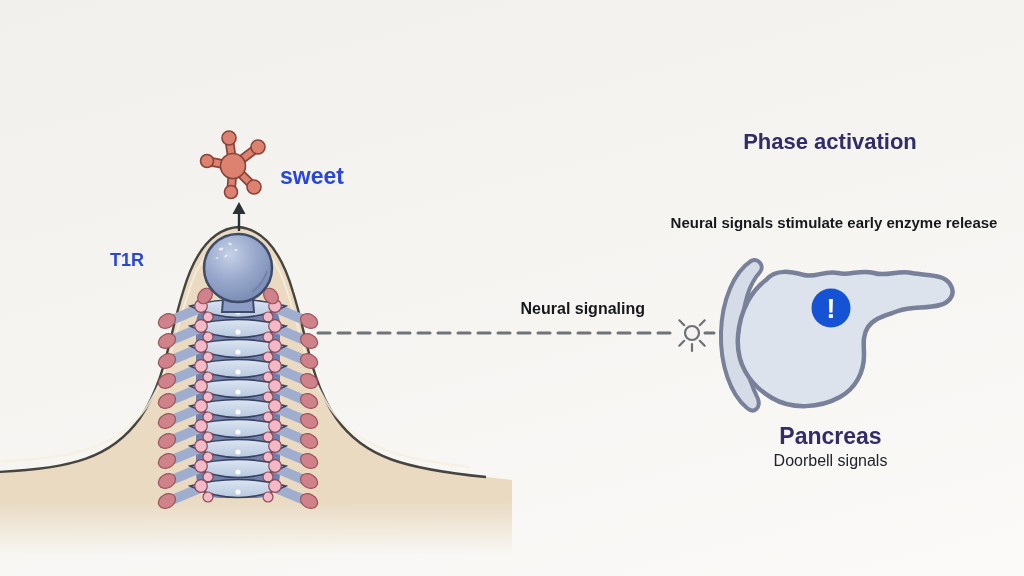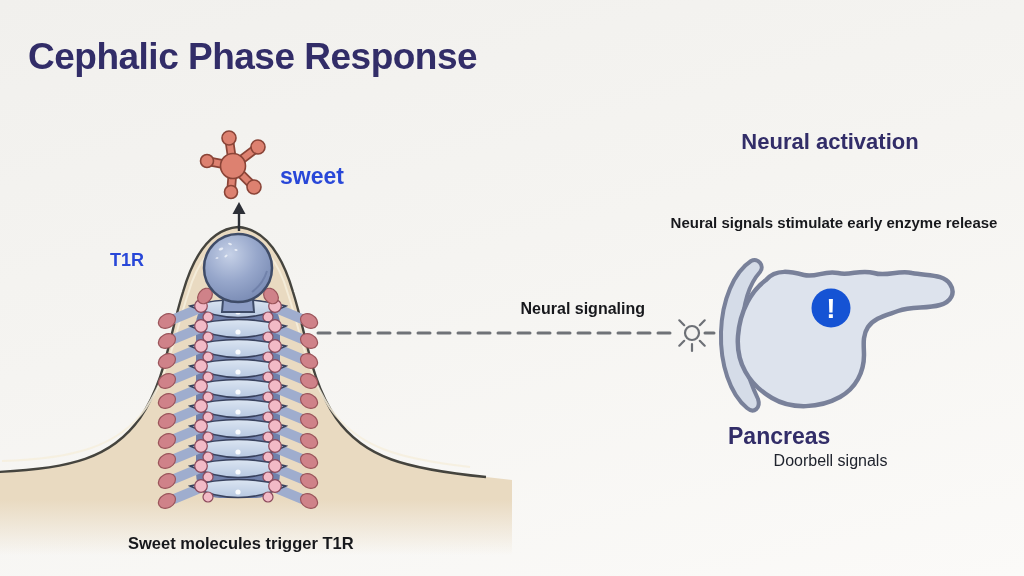--- a/index.html
+++ b/index.html
@@ -9,21 +9,21 @@
     font-family:"Liberation Sans",sans-serif;
   }
   .stage svg{position:absolute;left:0;top:0;}
   .txt{position:absolute;margin:0;line-height:1.15;}
   #title{left:28px;top:36px;font-size:37px;font-weight:800;color:#322d68;letter-spacing:-0.5px;}
   #t1r-label{left:110px;top:250px;font-size:18px;font-weight:800;color:#2847d8;}
   #sweet-label{left:280px;top:163px;font-size:23px;font-weight:800;color:#2847d8;}
   #neural-signaling{left:450px;top:300px;width:195px;text-align:right;font-size:16px;font-weight:700;color:#17181c;}
   #neural-activation{left:680px;top:129px;width:300px;text-align:center;font-size:22px;font-weight:800;color:#322d68;}
   #enzyme-note{left:634px;top:214px;width:400px;text-align:center;font-size:15px;font-weight:700;color:#17181c;}
-  #pancreas-label{left:728px;top:423px;width:205px;text-align:left;font-size:23px;font-weight:800;color:#322d68;}
+  #pancreas-label{left:728px;top:423px;width:205px;text-align:center;font-size:23px;font-weight:800;color:#322d68;}
   #doorbell-label{left:728px;top:452px;width:205px;text-align:center;font-size:16px;font-weight:400;color:#20242e;}
   #caption{left:128px;top:534px;font-size:16.5px;font-weight:700;color:#17181c;}
 </style>
 </head>
 <body>
 
 <div class="stage">
 
   <svg width="1024" height="576" viewBox="0 0 1024 576">
     <defs>
@@ -132,23 +132,21 @@
     <g>
       <path d="M 751 261 C 734 272 722 300 721 332 C 720 364 730 394 747 408 C 754 414 761 408 758 399 C 748 378 741 355 742 330 C 743 304 749 284 760 272 C 765 266 758 257 751 261 Z" fill="#d5dce8" stroke="#79819a" stroke-width="4" stroke-linejoin="round"></path>
       <path d="M 766 280 C 776 268 792 272 804 275 C 816 278 824 270 838 273 C 850 276 860 269 874 273 C 886 277 898 270 912 273 C 928 276 944 274 950 284 C 956 293 951 302 940 305 C 926 309 912 306 898 311 C 884 316 874 318 868 327 C 862 336 864 346 864 355 C 864 372 856 388 840 397 C 820 408 792 410 772 398 C 748 384 736 362 738 336 C 740 310 752 290 766 280 Z" fill="#dde3ed" stroke="#79819a" stroke-width="4.5" stroke-linejoin="round"></path>
       <g>
         <circle cx="831" cy="308" r="19.5" fill="#1553d4"></circle>
         <text x="831" y="318" text-anchor="middle" font-size="28" font-weight="bold" fill="#ffffff">!</text>
       </g>
     </g>
   </svg>
 
-  <h1 class="txt" id="title">Cephalic Phase Response</h1>
   <div class="txt" id="sweet-label">sweet</div>
   <div class="txt" id="t1r-label">T1R</div>
   <div class="txt" id="neural-signaling">Neural signaling</div>
-  <div class="txt" id="neural-activation">Neural activation</div>
+  <div class="txt" id="neural-activation">Phase activation</div>
   <div class="txt" id="enzyme-note">Neural signals stimulate early enzyme release</div>
   <div class="txt" id="pancreas-label">Pancreas</div>
   <div class="txt" id="doorbell-label">Doorbell signals</div>
-  <div class="txt" id="caption">Sweet molecules trigger T1R</div>
 
 </div>
 
 </body></html>

